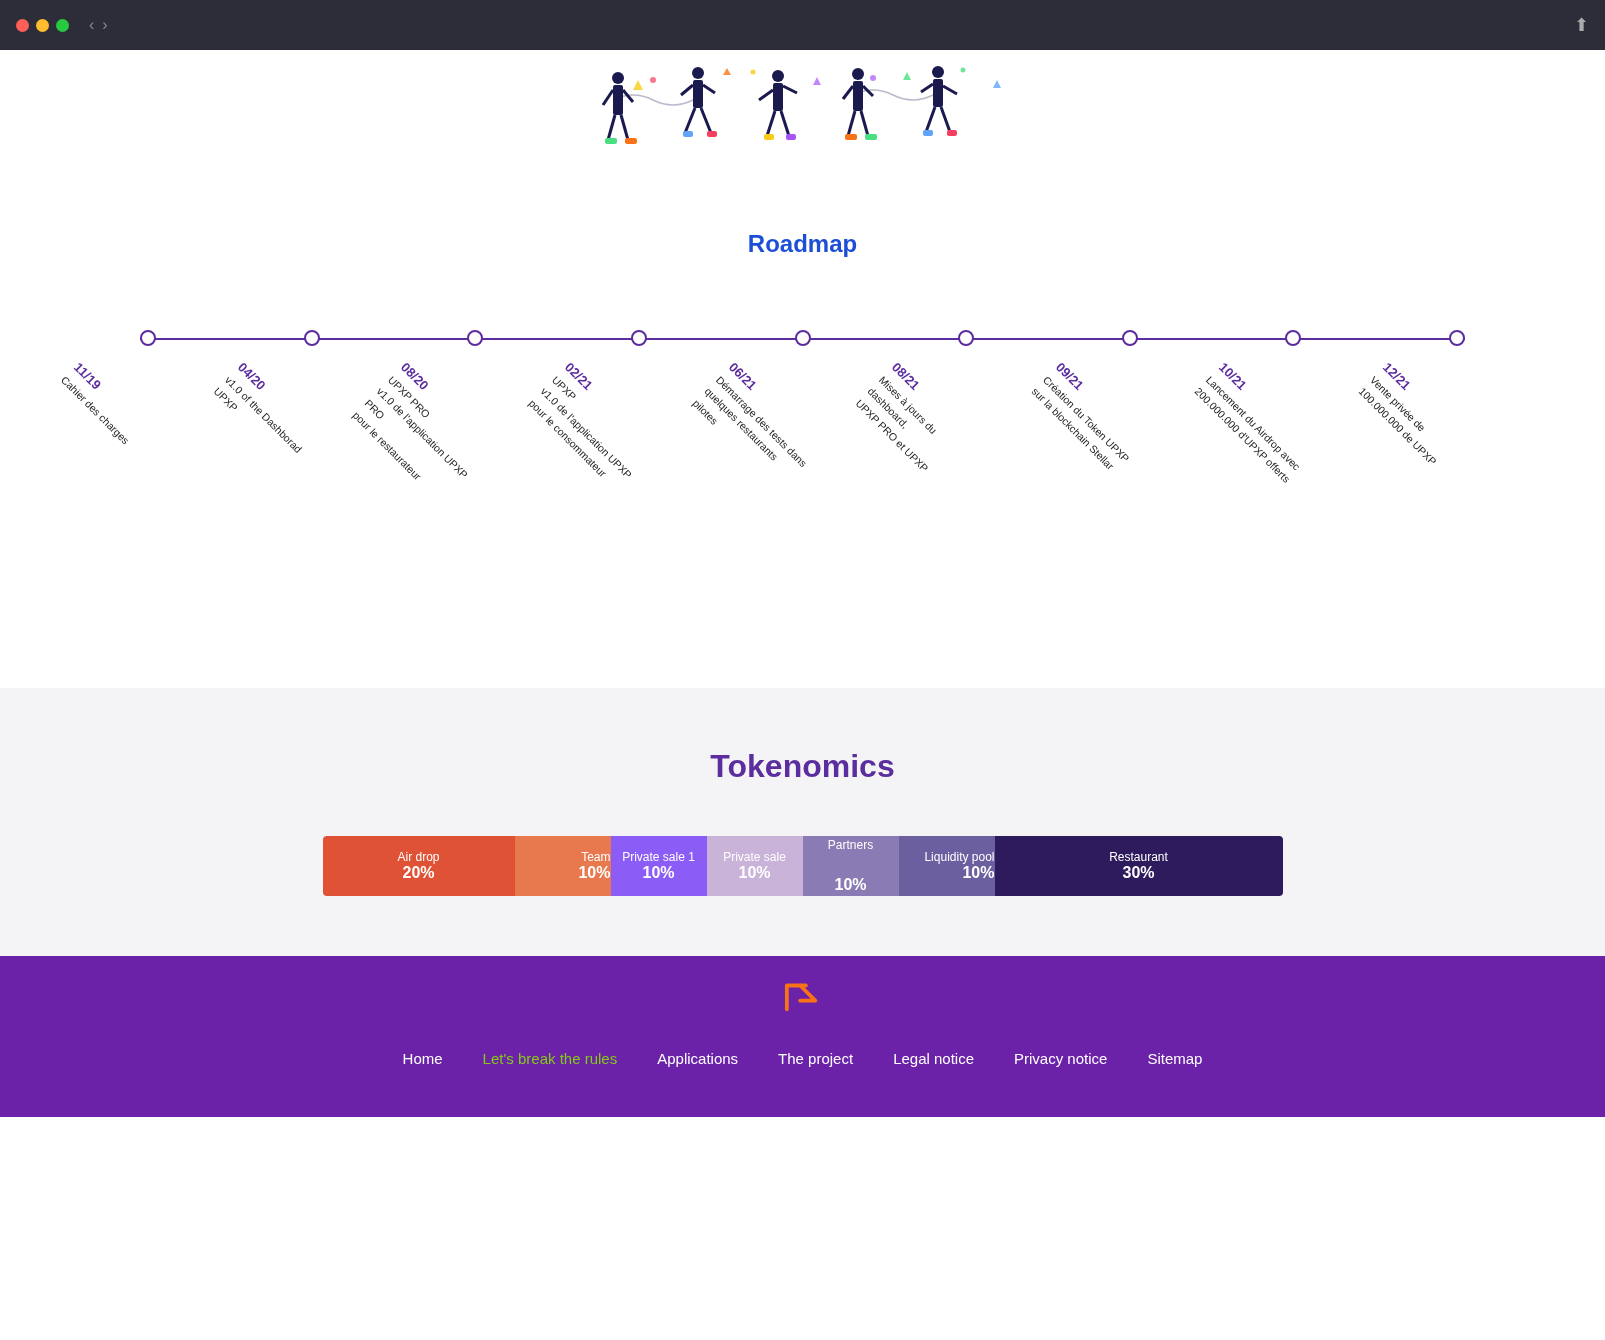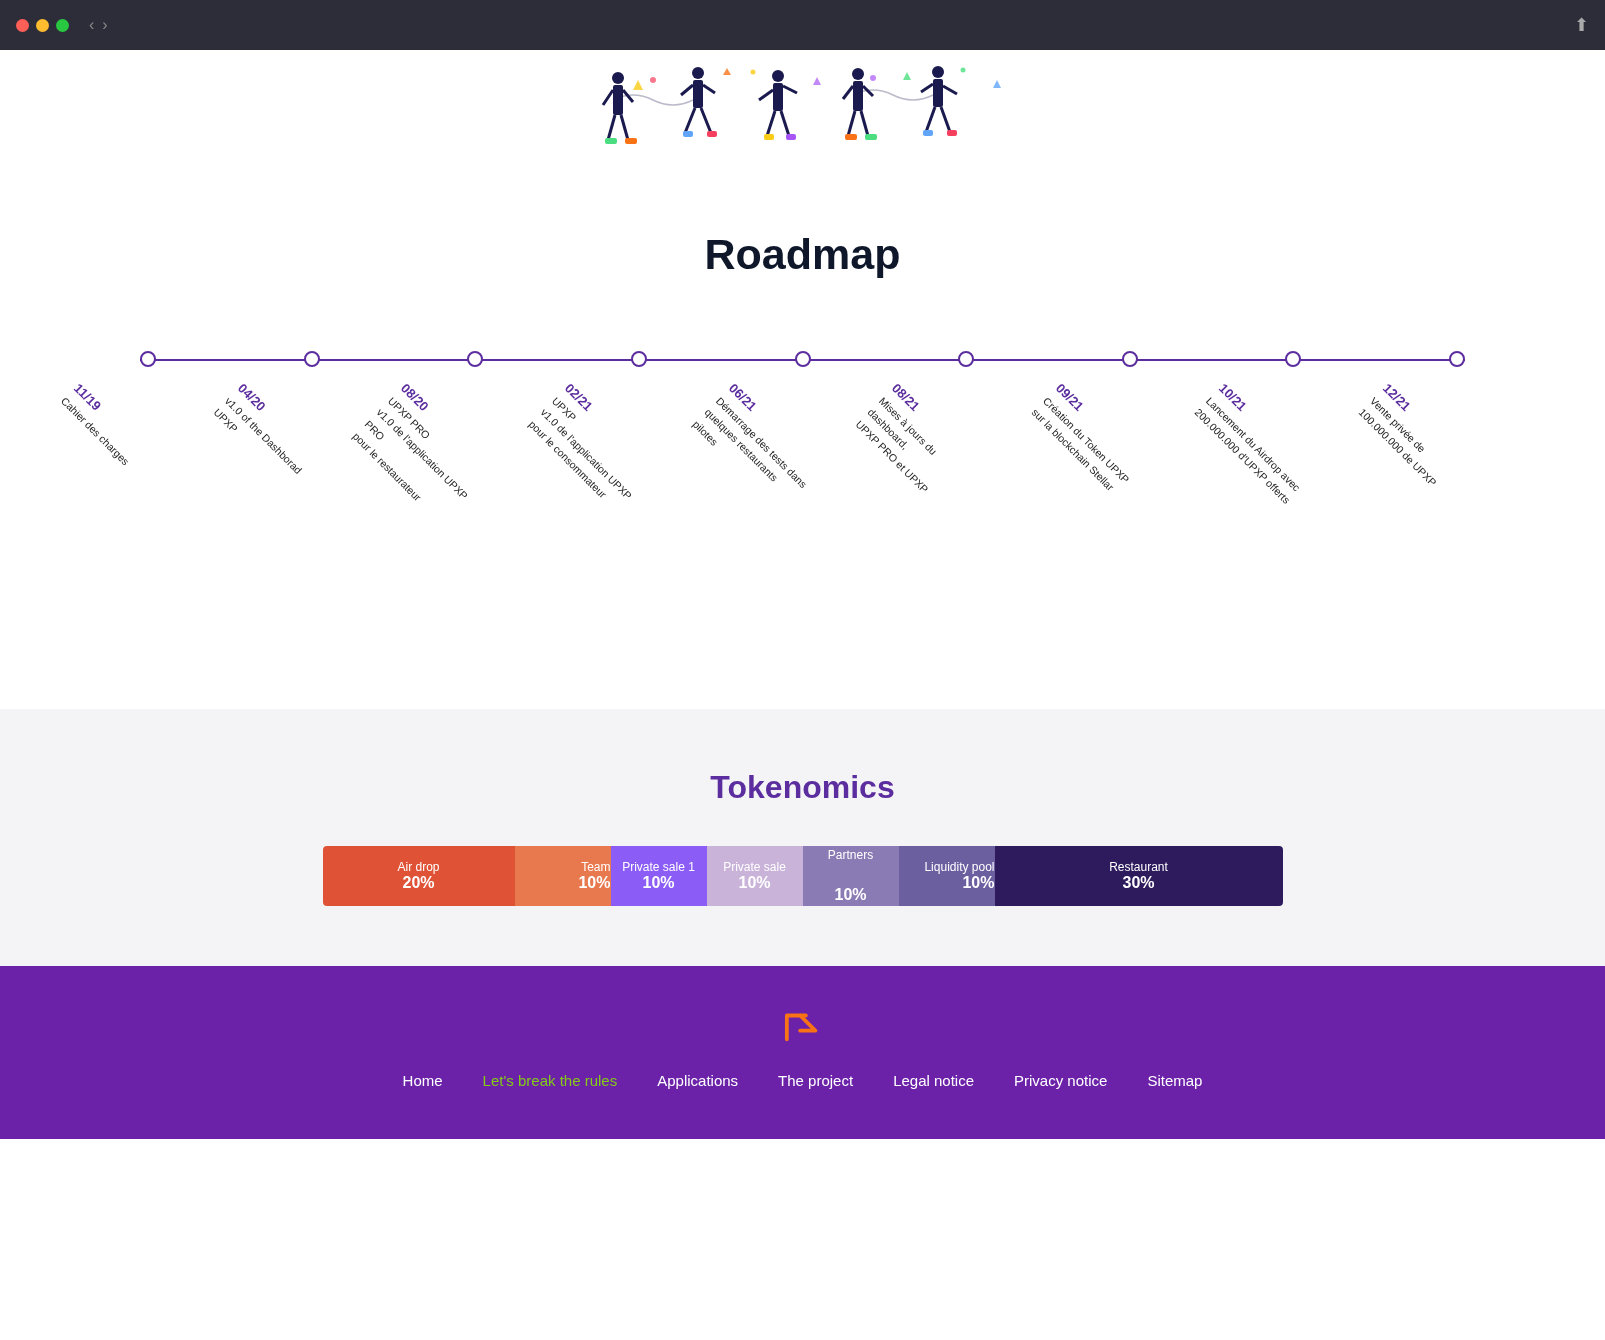--- a/index.html
+++ b/index.html
@@ -36,37 +36,37 @@
       padding-bottom: 10px;
     }
 
     
     .roadmap-section {
       padding: 40px 80px 60px;
       background: #fff;
     }
     .section-title {
       text-align: center;
-      color: #0f172a;
-      font-size: 43px;
+      color: #1d4ed8;
+      font-size: 24px;
       font-weight: 700;
       margin-bottom: 50px;
     }
 
     
     .tokenomics-section {
       background: #f4f4f6;
       padding: 60px 80px;
     }
     .tokenomics-title {
       text-align: center;
       color: #5b2d9e;
       font-size: 32px;
       font-weight: 700;
-      margin-bottom: 40px;
+      margin-bottom: 51px;
     }
     .token-bar {
       display: flex;
       width: 100%;
       height: 60px;
       border-radius: 4px;
       overflow: hidden;
       max-width: 960px;
       margin: 0 auto;
     }
@@ -78,25 +78,25 @@
       color: #fff;
       font-size: 13px;
       font-weight: 500;
     }
     .token-segment .seg-name { font-size: 12px; }
     .token-segment .seg-pct { font-size: 16px; font-weight: 700; }
 
     
     .footer {
       background: #6b21a8;
-      padding: 40px 80px 50px;
+      padding: 20px 80px 50px;
       display: flex;
       flex-direction: column;
       align-items: center;
-      gap: 24px;
+      gap: 32px;
     }
     .footer-logo svg { width: 48px; height: 38px; }
     .footer-nav {
       display: flex;
       gap: 40px;
       align-items: center;
     }
     .footer-nav a {
       color: #fff;
       text-decoration: none;

